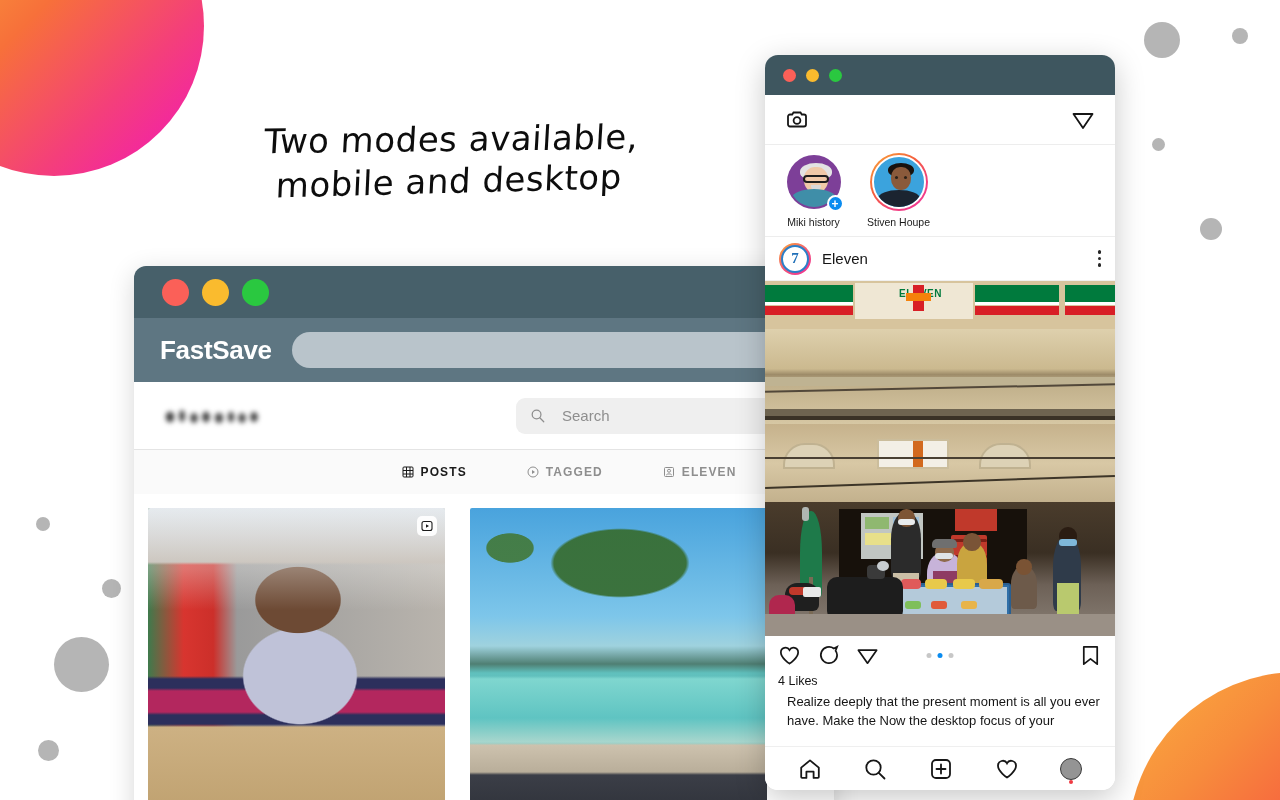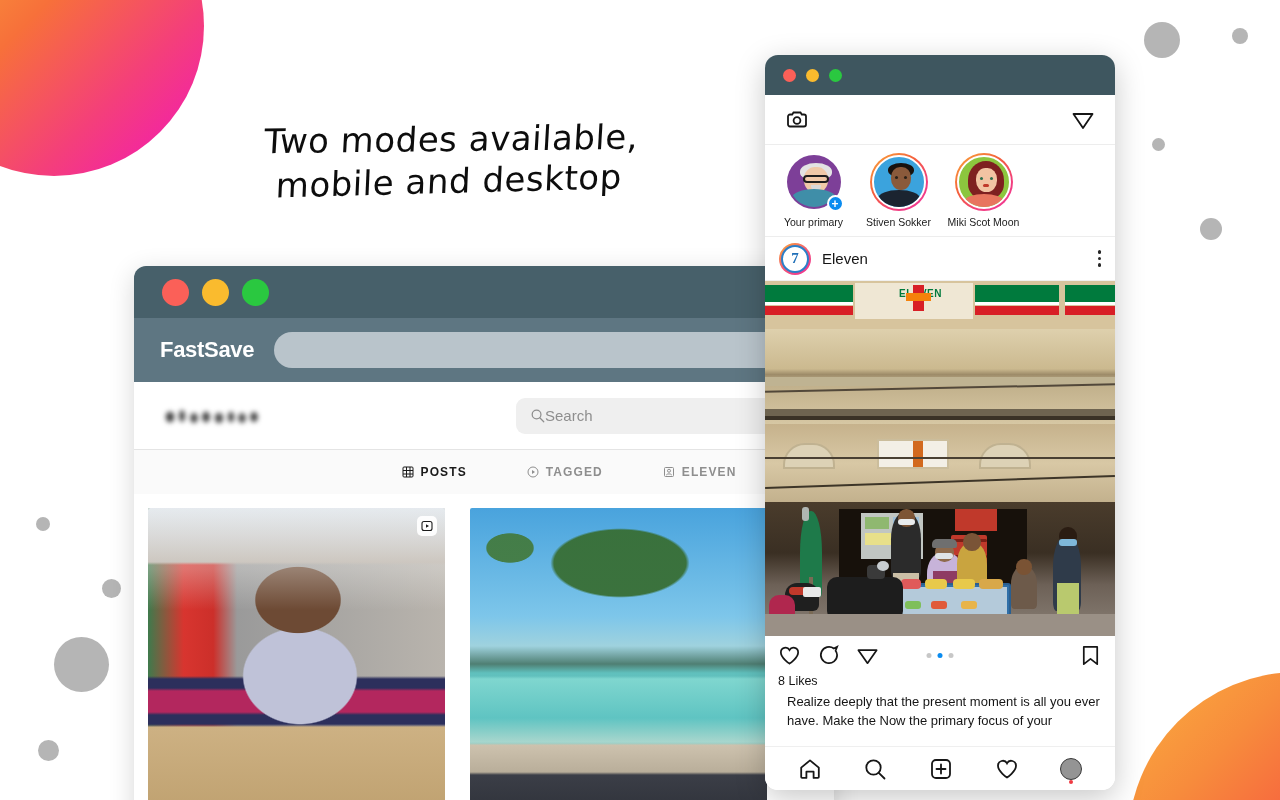--- a/index.html
+++ b/index.html
@@ -40,40 +40,40 @@
     position:absolute; left:134px; top:266px; width:700px; height:560px;
     background:#fff; border-radius:12px 12px 0 0;
     box-shadow: 0 6px 26px rgba(0,0,0,0.16);
     overflow:hidden;
   }
   .dk-titlebar { height:52px; background:#47606a; display:flex; align-items:center; padding-left:28px; gap:13px; }
   .tl-dot { width:27px; height:27px; border-radius:50%; }
   .tl-red { background:#fb6058; } .tl-yellow { background:#fabb2e; } .tl-green { background:#2ac840; }
 
   .dk-toolbar { height:64px; background:#5e7682; display:flex; align-items:center; padding:0 20px 0 26px; gap:20px; }
-  .dk-brand { color:#ffffff; font-size:22px; font-weight:700; letter-spacing:-0.3px; white-space:nowrap; }
+  .dk-brand { color:#ffffff; font-size:26px; font-weight:700; letter-spacing:-0.3px; white-space:nowrap; }
   .dk-urlbar { flex:1; height:36px; border-radius:18px; background:#b9c4cb; }
 
   .dk-igheader { height:68px; background:#fff; border-bottom:1px solid #e4e4e4; display:flex; align-items:center; padding:0 28px; }
   .ig-logo {
     width:110px; height:22px;
     background:
       radial-gradient(ellipse 7px 9px at 8px 12px, #3d3d3d 60%, transparent 62%),
       radial-gradient(ellipse 5px 10px at 20px 11px, #4a4a4a 60%, transparent 62%),
       radial-gradient(ellipse 6px 8px at 32px 13px, #444 60%, transparent 62%),
       radial-gradient(ellipse 6px 9px at 44px 12px, #3f3f3f 60%, transparent 62%),
       radial-gradient(ellipse 7px 8px at 57px 13px, #4b4b4b 60%, transparent 62%),
       radial-gradient(ellipse 5px 9px at 69px 12px, #454545 60%, transparent 62%),
       radial-gradient(ellipse 6px 8px at 80px 13px, #4a4a4a 60%, transparent 62%),
       radial-gradient(ellipse 6px 8px at 92px 12px, #3f3f3f 60%, transparent 62%);
     filter: blur(2.4px);
   }
   .dk-search {
     margin-left:auto; margin-right:0; width:290px; height:36px; border-radius:9px;
-    background:#efefef; display:flex; align-items:center; gap:0; padding:0 14px;
+    background:#efefef; display:flex; align-items:center; gap:17px; padding:0 14px;
   }
   .dk-search .s-txt { color:#8e8e8e; font-size:15px; }
 
   .dk-tabs { height:44px; background:#fafafa; display:flex; justify-content:center; align-items:center; gap:60px; padding-left:170px; }
   .dk-tab { display:flex; align-items:center; gap:7px; font-size:12px; font-weight:700; letter-spacing:1.1px; color:#8e8e8e; }
   .dk-tab.active { color:#1a1a1a;text-align:center; }
 
   .dk-grid { display:flex; gap:25px; padding:14px 0 0 14px; }
   .g-cell { position:relative; width:297px; height:300px; border-radius:2px; overflow:hidden; flex:none; }
 
@@ -323,50 +323,37 @@
         <div class="story-ring plain">
           <div class="avatar av-purple">
             <div class="hair" style="left:11px;top:6px;width:32px;height:17px;background:#e3e3e3;"></div>
             <div class="skin" style="left:15px;top:10px;width:24px;height:26px;background:#f0c9a8;"></div>
             <div style="position:absolute;left:14px;top:18px;width:26px;height:8px;border:2px solid #1e1e1e;border-radius:4px;"></div>
             <div style="position:absolute;left:22px;top:28px;width:10px;height:6px;background:#d9d9d9;border-radius:0 0 5px 5px;"></div>
             <div class="body" style="bottom:0;width:44px;height:18px;background:#3f8ea8;"></div>
           </div>
           <span class="plus-badge">+</span>
         </div>
-        <span class="story-name">Your primary</span>
+        <span class="story-name">Miki history</span>
       </div>
 
 
       <div class="story">
         <div class="story-ring grad">
           <div class="avatar av-blue">
             <div class="hair" style="left:14px;top:6px;width:26px;height:14px;background:#18120e;"></div>
             <div class="skin" style="left:17px;top:10px;width:20px;height:23px;background:#8a5a3b;"></div>
             <div class="eye" style="left:21px;top:19px;"></div>
               <div class="eye" style="left:30px;top:19px;"></div>
             <div class="body" style="bottom:0;width:42px;height:17px;background:#1b2430;"></div>
           </div>
         </div>
-        <span class="story-name">Stiven Sokker</span>
-      </div>
-
-      <div class="story">
-        <div class="story-ring grad">
-          <div class="avatar av-green2">
-            <div class="hair" style="left:9px;top:4px;width:36px;height:38px;background:#7e2020;border-radius:50% 50% 40% 40%;"></div>
-            <div class="skin" style="left:17px;top:11px;width:21px;height:24px;background:#f2c3a3;"></div>
-            <div class="eye" style="left:21px;top:20px;background:#2c6f4f;"></div>
-              <div class="eye" style="left:31px;top:20px;background:#2c6f4f;"></div>
-            <div style="position:absolute;left:24px;top:27px;width:6px;height:3px;background:#c0392b;border-radius:3px;"></div>
-            <div class="body" style="bottom:0;width:38px;height:13px;background:#e8755e;"></div>
-          </div>
-        </div>
-        <span class="story-name">Miki Scot Moon</span>
-      </div>
+        <span class="story-name">Stiven Houpe</span>
+      </div>
+
     </div>
 
     <div class="mb-posthead">
       <div class="seven-ring">
         <div class="seven-inner">
           <span class="seven-num">7</span>
         </div>
       </div>
       <span class="post-user">Eleven</span>
       <span class="kebab">
@@ -485,22 +472,22 @@
         <i class="cdot on"></i>
         <i class="cdot"></i>
       </span>
       <span class="bookmark">
         <svg width="23" height="23" viewBox="0 0 24 24" fill="none" stroke="#161616" stroke-width="1.8" stroke-linejoin="round">
           <polygon points="5,3 19,3 19,21 12,15.5 5,21"></polygon>
         </svg>
       </span>
     </div>
 
-    <div class="mb-likes">8 Likes</div>
-    <div class="mb-caption">Realize deeply that the present moment is all you ever have. Make the Now the primary focus of your</div>
+    <div class="mb-likes">4 Likes</div>
+    <div class="mb-caption">Realize deeply that the present moment is all you ever have. Make the Now the desktop focus of your</div>
 
     <div class="mb-bottomnav">
       <span>
         <svg width="24" height="24" viewBox="0 0 24 24" fill="none" stroke="#161616" stroke-width="1.8" stroke-linejoin="round">
           <path d="M3.2 10.6 12 3.4l8.8 7.2V20a.9.9 0 0 1-.9.9h-4.3v-6.2H8.4v6.2H4.1a.9.9 0 0 1-.9-.9z"></path>
         </svg>
       </span>
       <span>
         <svg width="24" height="24" viewBox="0 0 24 24" fill="none" stroke="#161616" stroke-width="1.8">
           <circle cx="10.5" cy="10.5" r="7.2"></circle>

